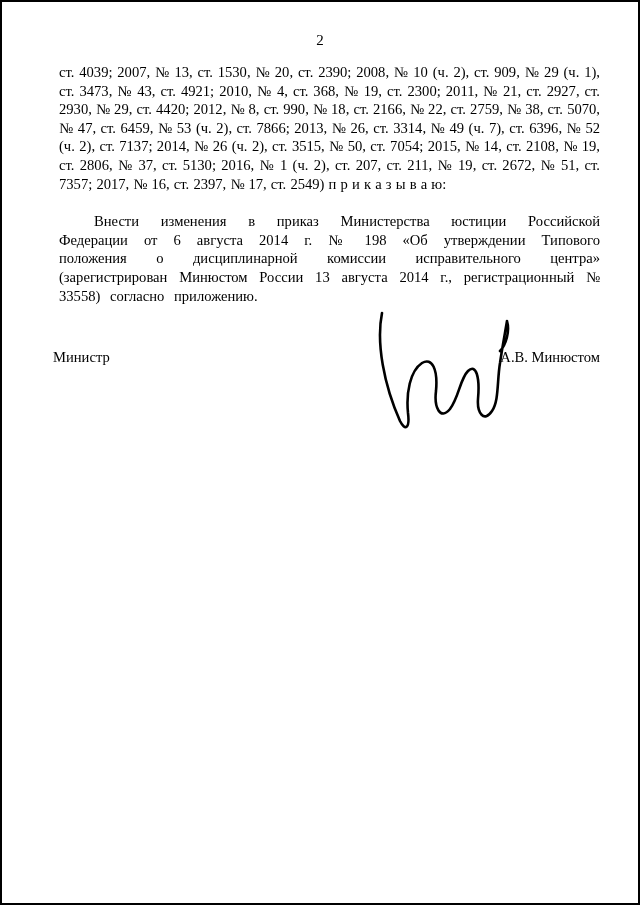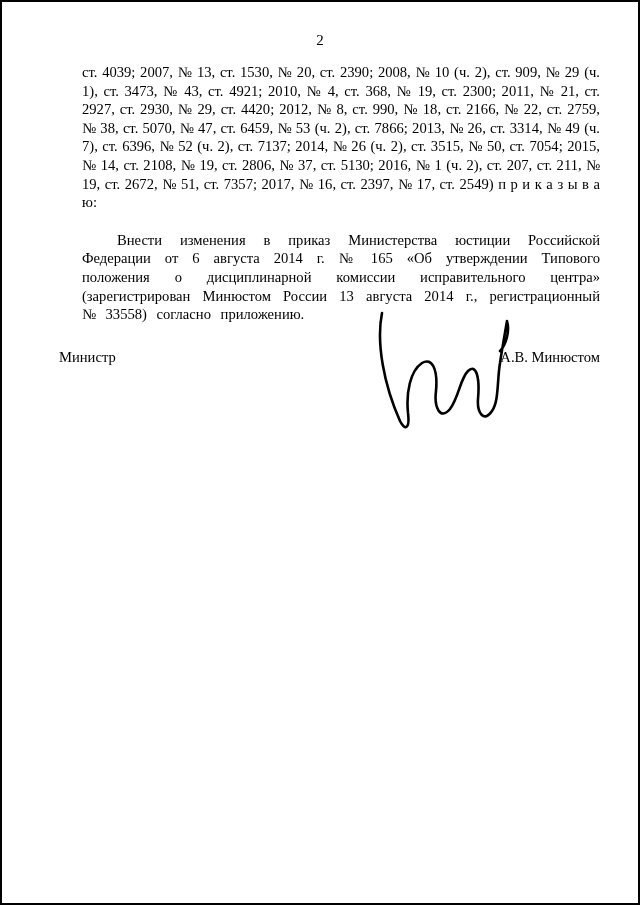--- a/index.html
+++ b/index.html
@@ -18,40 +18,40 @@
     color: #000000;
     overflow: hidden;
   }
   .page-number {
     text-align: center;
     font-size: 15px;
     margin-top: 30px;
     margin-bottom: 14px;
   }
   .text-block {
-    padding-left: 80px;
+    padding-left: 57px;
     padding-right: 38px;
   }
   .para {
     margin: 0;
     font-size: 14.6px;
     line-height: 18.6px;
     text-align: justify;
   }
   .para.citations {
     word-spacing: 0.5px;
   }
   .para.order {
     margin-top: 19px;
     text-indent: 35px;
     word-spacing: 6px;
   }
   .sign-row {
     position: absolute;
-    left: 57px;
+    left: 51px;
     right: 38px;
     top: 347px;
     display: flex;
     justify-content: space-between;
     font-size: 14.6px;
     align-items: center;
   }
   .signature-svg {
     position: absolute;
     left: 358px;
@@ -71,21 +71,21 @@
 </head>
 <body>
 
 <div class="page">
 
   <div class="page-number">2</div>
 
   <div class="text-block">
     <p class="para citations">ст. 4039; 2007, № 13, ст. 1530, № 20, ст. 2390; 2008, № 10 (ч. 2), ст. 909, № 29 (ч. 1), ст. 3473, № 43, ст. 4921; 2010, № 4, ст. 368, № 19, ст. 2300; 2011, № 21, ст. 2927, ст. 2930, № 29, ст. 4420; 2012, № 8, ст. 990, № 18, ст. 2166, № 22, ст. 2759, № 38, ст. 5070, № 47, ст. 6459, № 53 (ч. 2), ст. 7866; 2013, № 26, ст. 3314, № 49 (ч. 7), ст. 6396, № 52 (ч. 2), ст. 7137; 2014, № 26 (ч. 2), ст. 3515, № 50, ст. 7054; 2015, № 14, ст. 2108, № 19, ст. 2806, № 37, ст. 5130; 2016, № 1 (ч. 2), ст. 207, ст. 211, № 19, ст. 2672, № 51, ст. 7357; 2017, № 16, ст. 2397, № 17, ст. 2549) п р и к а з ы в а ю:</p>
 
-    <p class="para order">Внести изменения в приказ Министерства юстиции Российской Федерации от 6 августа 2014 г. № 165 «Об утверждении Типового положения о дисциплинарной комиссии исправительного центра» (зарегистрирован Минюстом России 13 августа 2014 г., регистрационный № 33558) согласно приложению.</p>
+    <p class="para order">Внести изменения в приказ Министерства юстиции Российской Федерации от 6 августа 2014 г. № 198 «Об утверждении Типового положения о дисциплинарной комиссии исправительного центра» (зарегистрирован Минюстом России 13 августа 2014 г., регистрационный № 33558) согласно приложению.</p>
   </div>
 
   <div class="sign-row">
     <span>Министр</span>
     <span>А.В. Минюстом</span>
   </div>
 
   <svg class="signature-svg" viewBox="0 0 160 148" aria-hidden="true">
     <path d="M 22 8
              C 16 38, 24 80, 40 116

